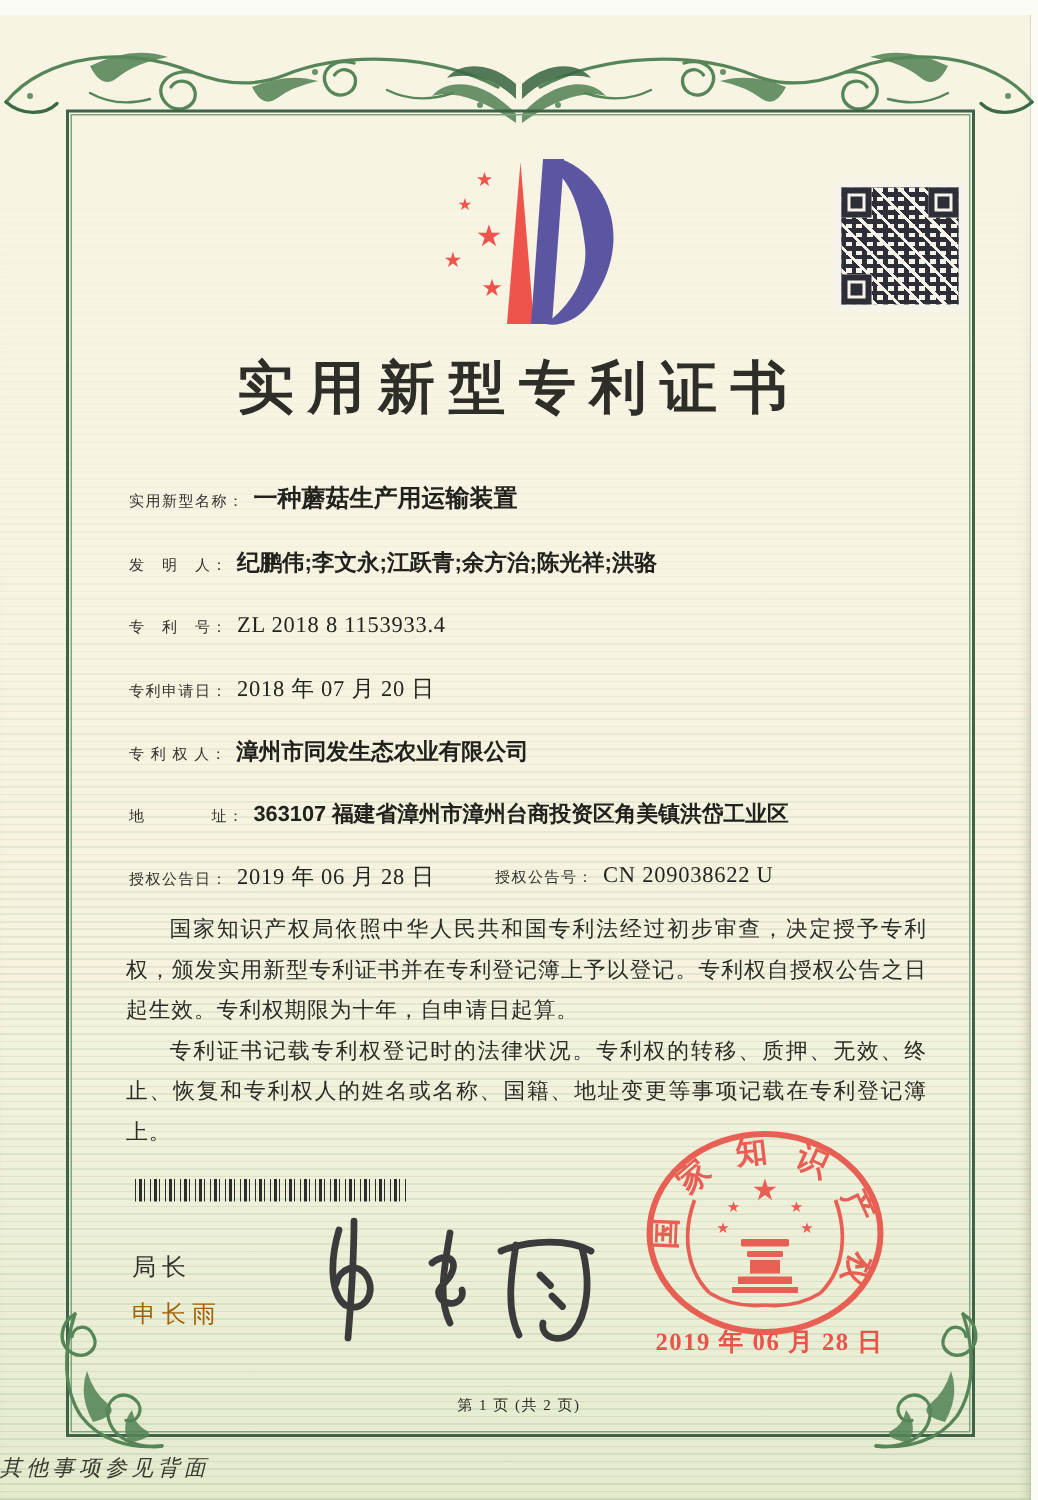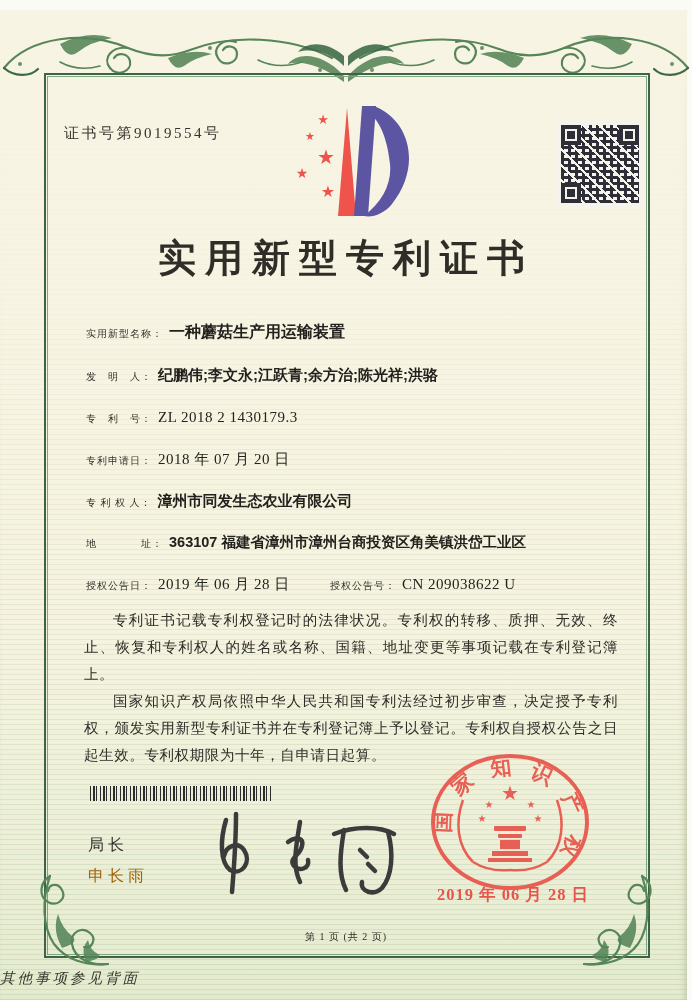--- a/index.html
+++ b/index.html
@@ -87,21 +87,20 @@
           <circle cx="320" cy="52" r="2"></circle>
       </g>
     </g>
     <use href="#topHalf" transform="translate(692,0) scale(-1,1)"></use>
   </svg>
 
   <div class="frame abs">
     <div class="frame-inner"></div>
   </div>
 
-  <div class="cert-no abs">证书号第9019554号</div>
 
   <svg class="abs" style="left:290px;top:104px;" width="126" height="118" viewBox="0 0 126 118">
     <g fill="var(--logo-red)">
       <path d="M57,4 L48,112 L66,112 Z"></path>
       <text x="33" y="20" font-size="13" text-anchor="middle">★</text>
       <text x="20" y="36" font-size="11" text-anchor="middle">★</text>
       <text x="36" y="60" font-size="20" text-anchor="middle">★</text>
       <text x="12" y="74" font-size="14" text-anchor="middle">★</text>
       <text x="38" y="93" font-size="16" text-anchor="middle">★</text>
     </g>
@@ -120,43 +119,43 @@
 
   <div class="title abs">实用新型专利证书</div>
 
   <div class="frow abs" style="top:322px">
     <span class="flabel">实用新型名称：</span><span class="fval v-hei v-big">一种蘑菇生产用运输装置</span>
   </div>
   <div class="frow abs" style="top:366px">
     <span class="flabel">发　明　人：</span><span class="fval v-hei">纪鹏伟;李文永;江跃青;余方治;陈光祥;洪骆</span>
   </div>
   <div class="frow abs" style="top:408px">
-    <span class="flabel">专　利　号：</span><span class="fval v-num">ZL 2018 2 1430179.3</span>
+    <span class="flabel">专　利　号：</span><span class="fval v-num">ZL 2018 8 1153933.4</span>
   </div>
   <div class="frow abs" style="top:450px">
     <span class="flabel">专利申请日：</span><span class="fval v-num">2018 年 07 月 20 日</span>
   </div>
   <div class="frow abs" style="top:492px">
     <span class="flabel">专 利 权 人：</span><span class="fval v-hei">漳州市同发生态农业有限公司</span>
   </div>
   <div class="frow abs" style="top:533px">
     <span class="flabel">地　　　　址：</span><span class="fval v-hei" style="font-size:14.5px">363107 福建省漳州市漳州台商投资区角美镇洪岱工业区</span>
   </div>
   <div class="frow abs" style="top:575px">
     <span>
       <span class="flabel">授权公告日：</span><span class="fval v-num">2019 年 06 月 28 日</span>
     </span>
     <span class="grant2">
       <span class="flabel">授权公告号：</span><span class="fval v-num">CN 209038622 U</span>
     </span>
   </div>
 
   <div class="paras abs">
+    <p>国家知识产权局依照中华人民共和国专利法经过初步审查，决定授予专利权，颁发实用新型专利证书并在专利登记簿上予以登记。专利权自授权公告之日起生效。专利权期限为十年，自申请日起算。</p>
     <p>专利证书记载专利权登记时的法律状况。专利权的转移、质押、无效、终止、恢复和专利权人的姓名或名称、国籍、地址变更等事项记载在专利登记簿上。</p>
-    <p>国家知识产权局依照中华人民共和国专利法经过初步审查，决定授予专利权，颁发实用新型专利证书并在专利登记簿上予以登记。专利权自授权公告之日起生效。专利权期限为十年，自申请日起算。</p>
   </div>
 
   <div class="barcode abs"></div>
 
   <div class="director-title abs">局长</div>
   <div class="director-name abs">申长雨</div>
 
   <svg class="abs" style="left:196px;top:806px;" width="210" height="95" viewBox="0 0 210 95">
     <g fill="none" stroke="#3b3b3b" stroke-width="4.5" stroke-linecap="round" stroke-linejoin="round">
       <path d="M30,14 C24,34 24,56 34,64 C46,70 56,56 48,44 C42,35 30,40 28,50"></path>

